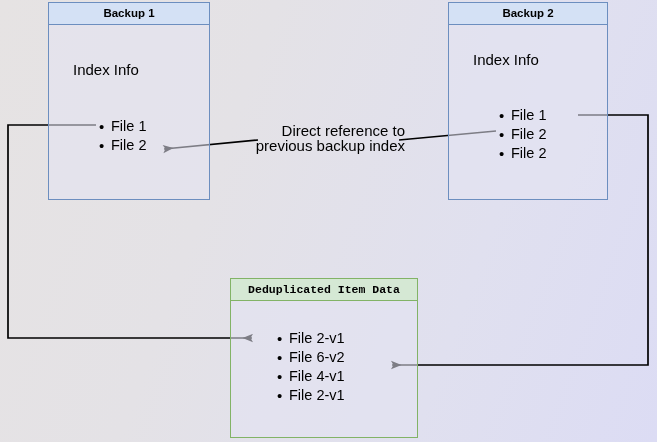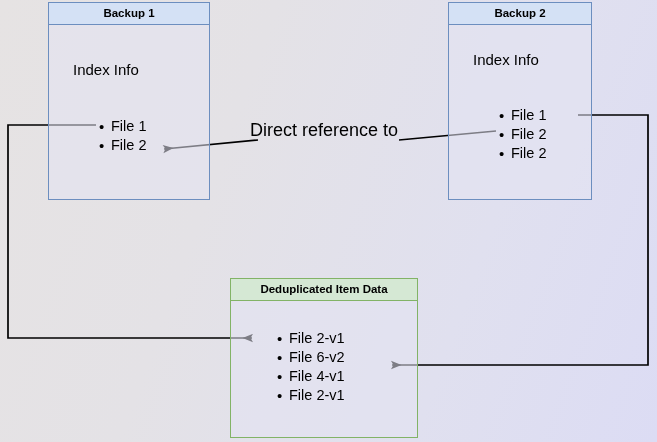--- a/index.html
+++ b/index.html
@@ -52,20 +52,21 @@
     font-weight: bold;
     color: #000;
   }
   .title-blue {
     background: #d4e1f5;
     border-bottom: 1.6px solid #6c8ebf;
   }
   .title-green {
     background: #d5e8d4;
     border-bottom: 1.8px solid #82b366;
+    font-family: Liberation Mono, monospace;
   }
   .index-label {
     position: absolute;
     font-size: 15px;
     color: #000;
     white-space: nowrap;
   }
   .file-list {
     position: absolute;
     margin: 0;
@@ -84,22 +85,22 @@
     content: "\2022";
     position: absolute;
     left: -12px;
     top: 0;
     font-size: 15px;
     line-height: 19px;
   }
   
   .caption {
     position: absolute;
-    text-align: left;
-    font-size: 18px;
+    text-align: right;
+    font-size: 15px;
     line-height: 15px;
     color: #000;
     white-space: nowrap;
   }
 </style>
 </head>
 <body>
 
 <div id="canvas">
 
@@ -134,21 +135,21 @@
     <div class="box-title title-blue">Backup 1</div>
 
     <div class="index-label" style="left:24px; top:58px;">Index Info</div>
 
     <ul class="file-list" style="left:46px; top:114px;">
       <li>File 1</li>
       <li>File 2</li>
     </ul>
   </div>
 
-  <div class="box box-blue" style="left:448px; top:2px; width:144px; height:198px;">
+  <div class="box box-blue" style="left:448px; top:2px; width:160px; height:198px;">
     <div class="box-title title-blue">Backup 2</div>
 
     <div class="index-label" style="left:24px; top:48px;">Index Info</div>
 
     <ul class="file-list" style="left:46px; top:103px;">
       <li>File 1</li>
       <li>File 2</li>
       <li>File 2</li>
     </ul>
   </div>
@@ -159,15 +160,16 @@
     <ul class="file-list" style="left:42px; top:50px;">
       <li>File 2-v1</li>
       <li>File 6-v2</li>
       <li>File 4-v1</li>
       <li>File 2-v1</li>
     </ul>
   </div>
 
   <div class="caption" style="left:250px; top:123px; width:155px;">
     <div>Direct reference to</div>
+    <div>previous backup index</div>
   </div>
 
 </div>
 
 </body></html>

